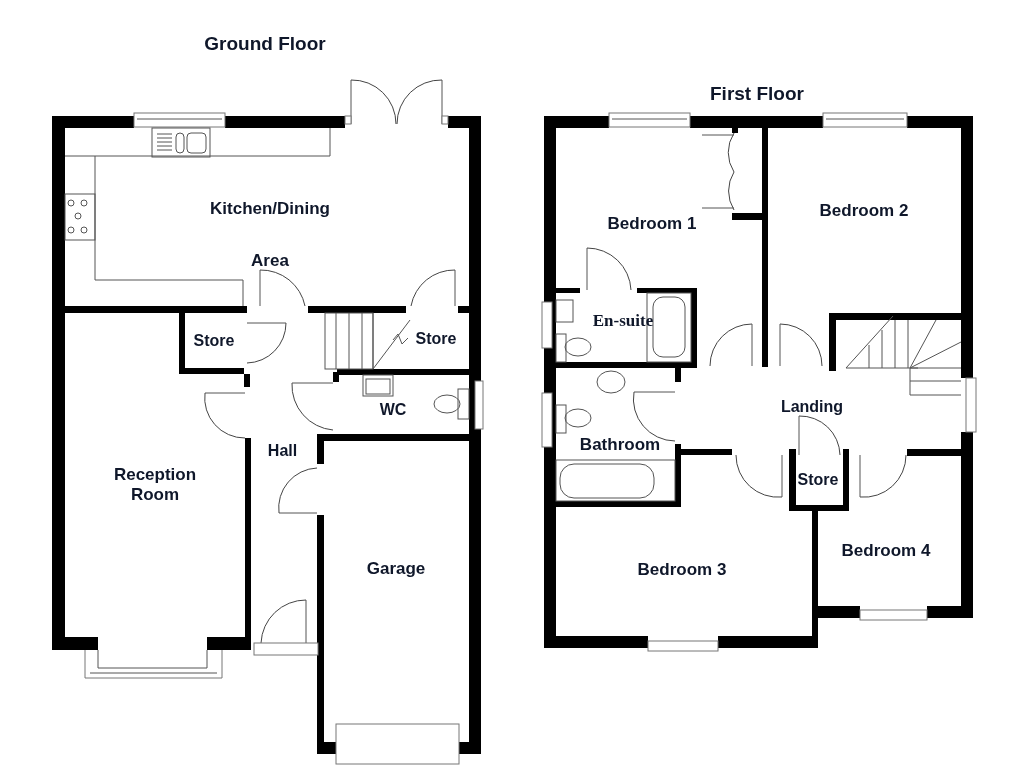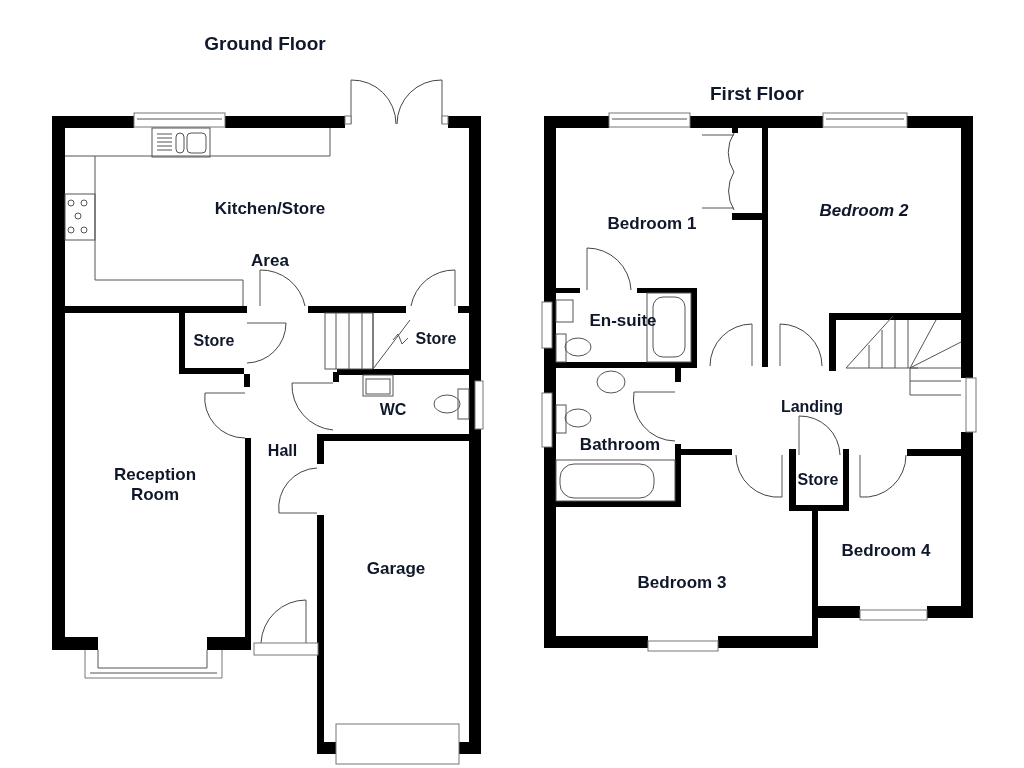--- a/index.html
+++ b/index.html
@@ -232,33 +232,33 @@
 
     <path class="arc" d="M906,455 A42,42 0 0 1 860,497"></path>
     <line class="thin" x1="860" y1="455" x2="860" y2="497"></line>
   </g>
 </svg>
 
 <div class="lbl title" style="left:170px;top:34px;width:190px;">Ground Floor</div>
 <div class="lbl title" style="left:662px;top:68px;width:190px;margin-top:16px;">First Floor</div>
 
 <div>
-  <div class="lbl room" style="left:170px;top:199px;width:200px;">Kitchen/Store</div>
+  <div class="lbl room" style="left:170px;top:199px;width:200px;">Kitchen/Dining</div>
   <div class="lbl room" style="left:170px;top:219px;width:200px;margin-top:32px;">Area</div>
   <div class="lbl small" style="left:184px;top:331px;width:60px;">Store</div>
   <div class="lbl small" style="left:406px;top:329px;width:60px;">Store</div>
   <div class="lbl small" style="left:368px;top:400px;width:50px;">WC</div>
   <div class="lbl small" style="left:255px;top:441px;width:55px;">Hall</div>
   <div class="lbl room" style="left:95px;top:465px;width:120px;">Reception</div>
   <div class="lbl room" style="left:95px;top:485px;width:120px;">Room</div>
   <div class="lbl room" style="left:346px;top:559px;width:100px;">Garage</div>
 </div>
 
 <div>
   <div class="lbl room" style="left:592px;top:207px;width:120px;margin-top:7px;">Bedroom 1</div>
-  <div class="lbl room" style="left:804px;top:201px;width:120px;font-style:italic;">Bedroom 2</div>
-  <div class="lbl room" style="left:578px;top:311px;width:90px;">En-suite</div>
+  <div class="lbl room" style="left:804px;top:201px;width:120px;">Bedroom 2</div>
+  <div class="lbl room" style="left:578px;top:311px;width:90px;font-family:Liberation Serif, serif;">En-suite</div>
   <div class="lbl small" style="left:768px;top:397px;width:88px;">Landing</div>
   <div class="lbl room" style="left:565px;top:435px;width:110px;">Bathroom</div>
   <div class="lbl small" style="left:793px;top:470px;width:50px;">Store</div>
-  <div class="lbl room" style="left:622px;top:573px;width:120px;">Bedroom 3</div>
+  <div class="lbl room" style="left:622px;top:560px;width:120px;">Bedroom 3</div>
   <div class="lbl room" style="left:826px;top:533px;width:120px;margin-top:8px;">Bedroom 4</div>
 </div>
 
 </body></html>

